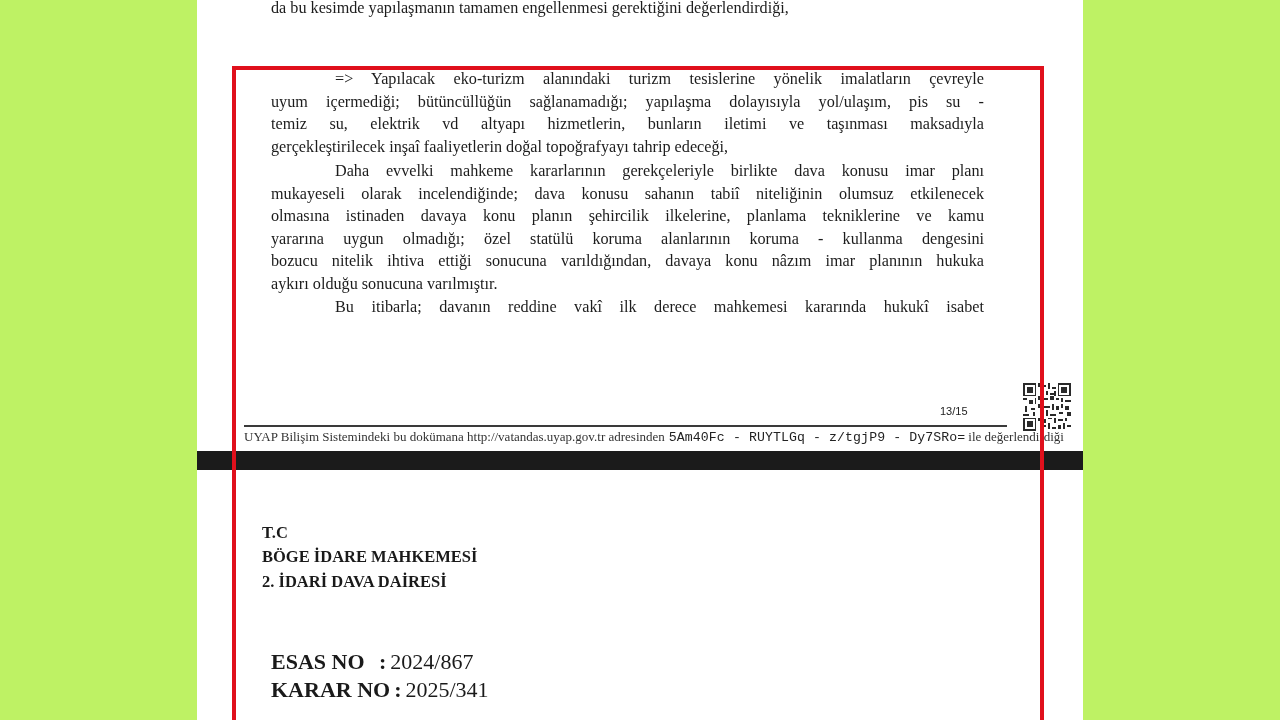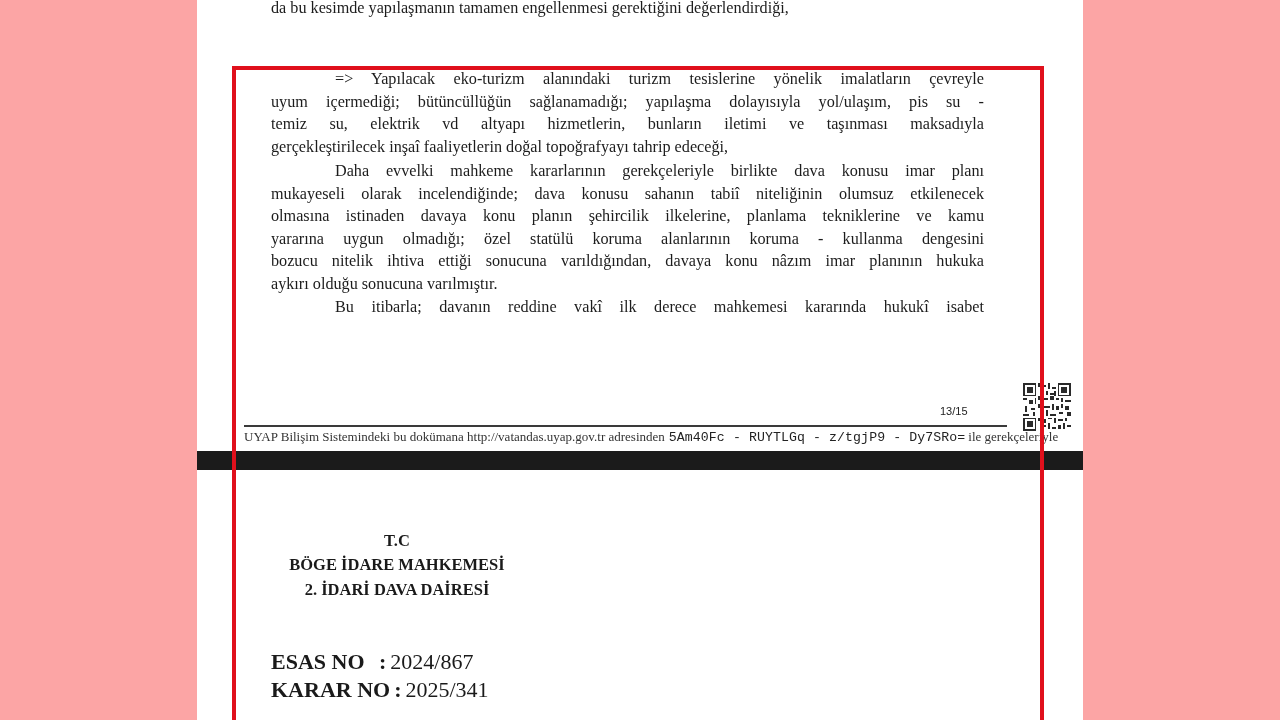--- a/index.html
+++ b/index.html
@@ -9,21 +9,21 @@
     height: 720px;
     overflow: hidden;
     background: #ffffff;
     font-family: "Liberation Serif", "DejaVu Serif", serif;
     color: #1a1a1a;
   }
   .stage {
     position: relative;
     width: 1280px;
     height: 720px;
-    background: #fca5a5;
+    background: #bef264;
   }
   .page-top {
     position: absolute;
     left: 197px;
     top: 0;
     width: 886px;
     height: 451px;
     background: #ffffff;
   }
   .body-text {
@@ -102,26 +102,25 @@
     top: 470px;
     width: 886px;
     height: 250px;
     background: #ffffff;
   }
   .court-header {
     position: absolute;
     left: 262px;
     top: 521px;
     width: 270px;
-    text-align: center;
+    text-align: left;
     font-weight: bold;
     font-size: 16.5px;
     line-height: 24.4px;
     color: #1a1a1a;
-    margin-top: 8px;
   }
   .court-header div { margin: 0; }
   .case-nos {
     position: absolute;
     left: 271px;
     top: 648px;
     font-size: 22px;
     line-height: 28px;
     color: #1a1a1a;
   }
@@ -172,21 +171,21 @@
     <p class="indent">Bu itibarla; davanın reddine vakî ilk derece mahkemesi kararında hukukî isabet</p>
   </div>
 
   <div class="page-number">13/15</div>
 
   <div class="footer-line"></div>
 
   <div class="footer-text">
     <span class="footer-small">UYAP Bilişim Sistemindeki bu dokümana http://vatandas.uyap.gov.tr adresinden</span>
     <span class="footer-code">5Am40Fc - RUYTLGq - z/tgjP9 - Dy7SRo=</span>
-    <span class="footer-small">ile gerekçeleriyle</span>
+    <span class="footer-small">ile değerlendirdiği</span>
   </div>
 
   <svg class="qr" viewBox="0 0 25 25" shape-rendering="crispEdges">
     <rect x="0" y="0" width="25" height="25" fill="#fff"></rect>
     <g fill="#2a2a2a">
       <rect x="0" y="0" width="7" height="7"></rect>
       <rect x="18" y="0" width="7" height="7"></rect>
       <rect x="0" y="18" width="7" height="7"></rect>
     </g>
     <g fill="#fff">

